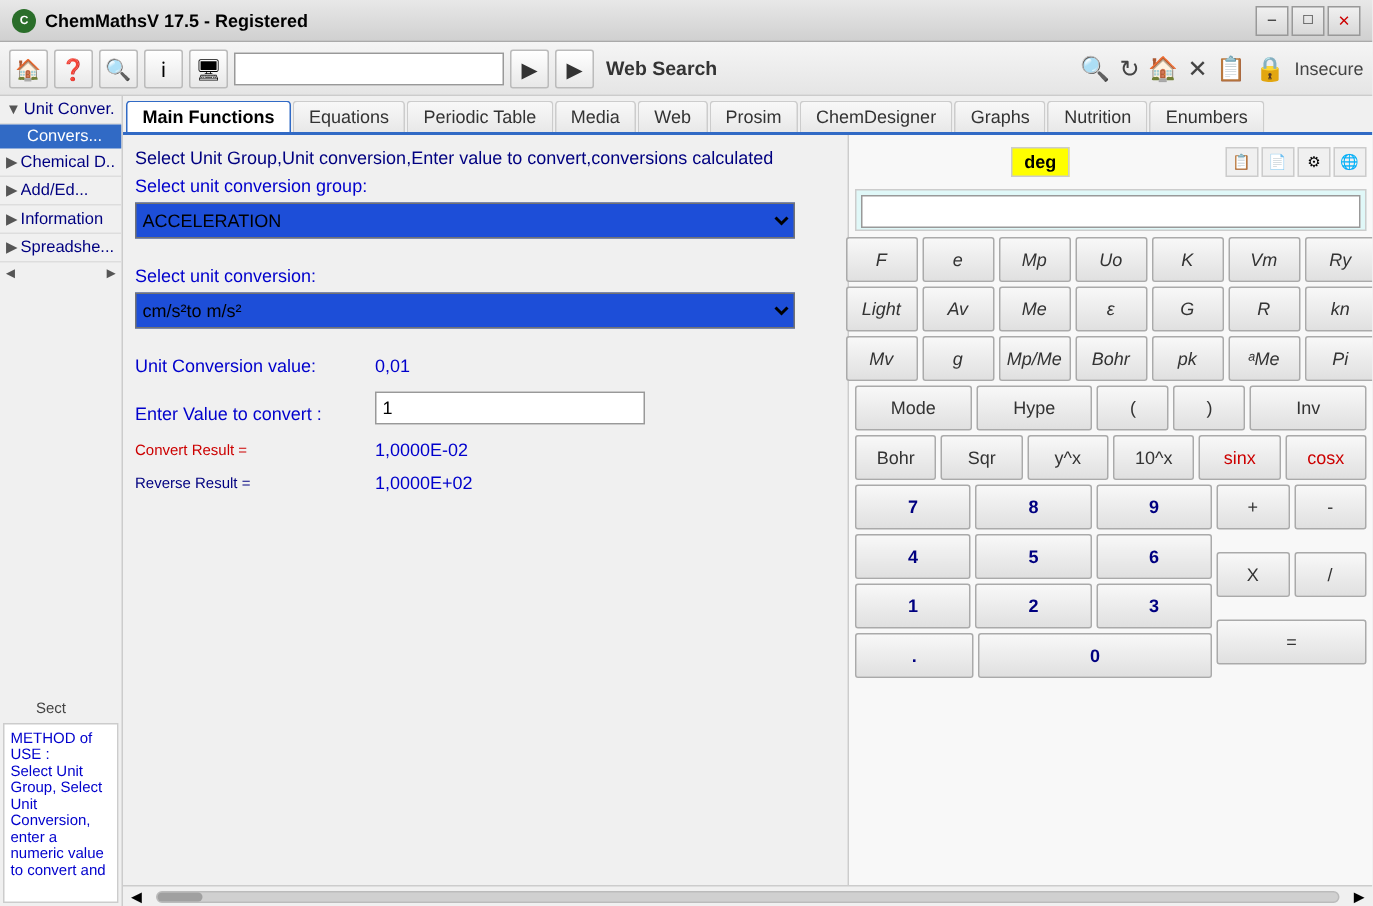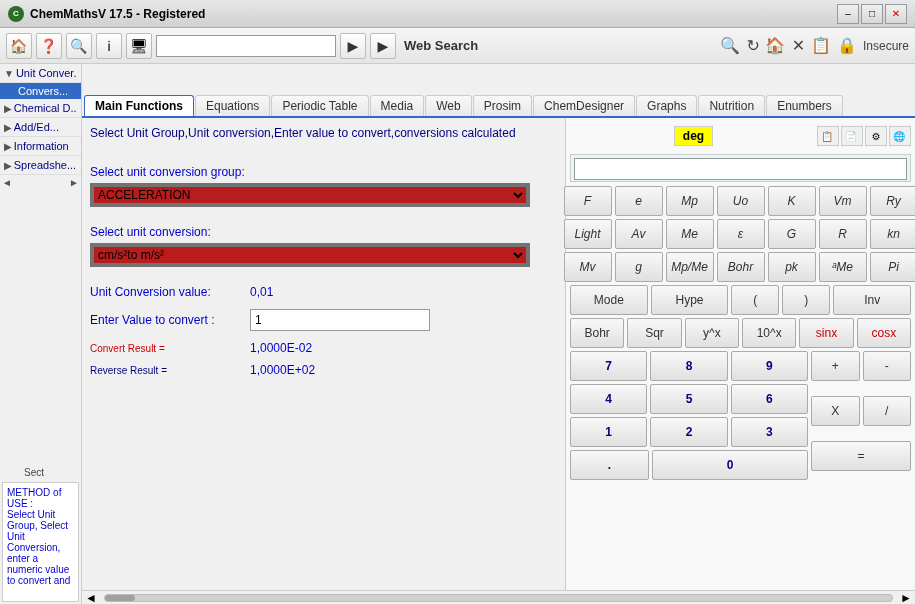--- a/index.html
+++ b/index.html
@@ -63,56 +63,56 @@
     .sidebar-item-selected { background: #316ac5; color: white; padding: 2px 4px 2px 18px; font-size: 11px; cursor: pointer; }
     .sidebar-item-selected .sidebar-item-label { color: white; }
     .sidebar-scroll { display: flex; justify-content: space-between; padding: 2px; }
     .sidebar-scroll-btn { font-size: 10px; cursor: pointer; color: #555; }
     .sidebar-bottom-content { background: white; border: 1px solid #ccc; margin: 2px; padding: 4px; font-size: 10px; color: #0000cc; overflow: hidden; height: 120px; }
 
     
     .content-area { flex: 1; display: flex; flex-direction: column; overflow: hidden; }
 
     
-    .tabs { display: flex; background: #f0f0f0; border-bottom: 2px solid #316ac5; padding-top: 3px; padding-left: 2px; gap: 1px; margin-top: 28px; }
+    .tabs { display: flex; background: #f0f0f0; border-bottom: 2px solid #316ac5; padding-top: 3px; padding-left: 2px; gap: 1px; }
     .tab {
       padding: 3px 10px;
       font-size: 12px;
       cursor: pointer;
       border: 1px solid #ccc;
       border-bottom: none;
       background: linear-gradient(to bottom, #f8f8f8, #e8e8e8);
       color: #333;
       border-radius: 3px 3px 0 0;
     }
     .tab.active { background: white; border-color: #316ac5; font-weight: bold; color: #000; }
 
     
     .main-panel { display: flex; flex: 1; overflow: hidden; }
 
     
     .left-panel { flex: 1; padding: 8px; overflow: auto; }
 
-    .info-bar { font-size: 12px; color: #000080; margin-bottom: 25px; }
+    .info-bar { font-size: 12px; color: #000080; margin-bottom: 5px; }
 
     .label-blue { color: #0000cc; font-size: 12px; margin-bottom: 4px; }
 
     select.dropdown {
       width: 100%;
       max-width: 440px;
       height: 24px;
-      border: 4px solid #737373;
+      border: 1px solid #737373;
       font-size: 12px;
-      background: #b91c1c;
+      background: #1d4ed8;
       margin-bottom: 8px;
     }
 
     .form-row { margin-bottom: 10px; }
 
-    .value-row { display: flex; align-items: center; margin-bottom: 10px; }
+    .value-row { display: flex; align-items: flex-end; margin-bottom: 10px; }
     .value-label { color: #0000cc; font-size: 12px; width: 160px; }
     .value-text { color: #0000cc; font-size: 12px; }
     .value-input { border: 1px solid #999; height: 22px; padding: 0 4px; font-size: 12px; width: 180px; }
 
     .result-row { display: flex; align-items: center; margin-bottom: 8px; }
     .result-label { font-size: 10px; color: #cc0000; width: 160px; }
     .result-value { color: #0000cc; font-size: 12px; }
 
     
     .calc-panel {

